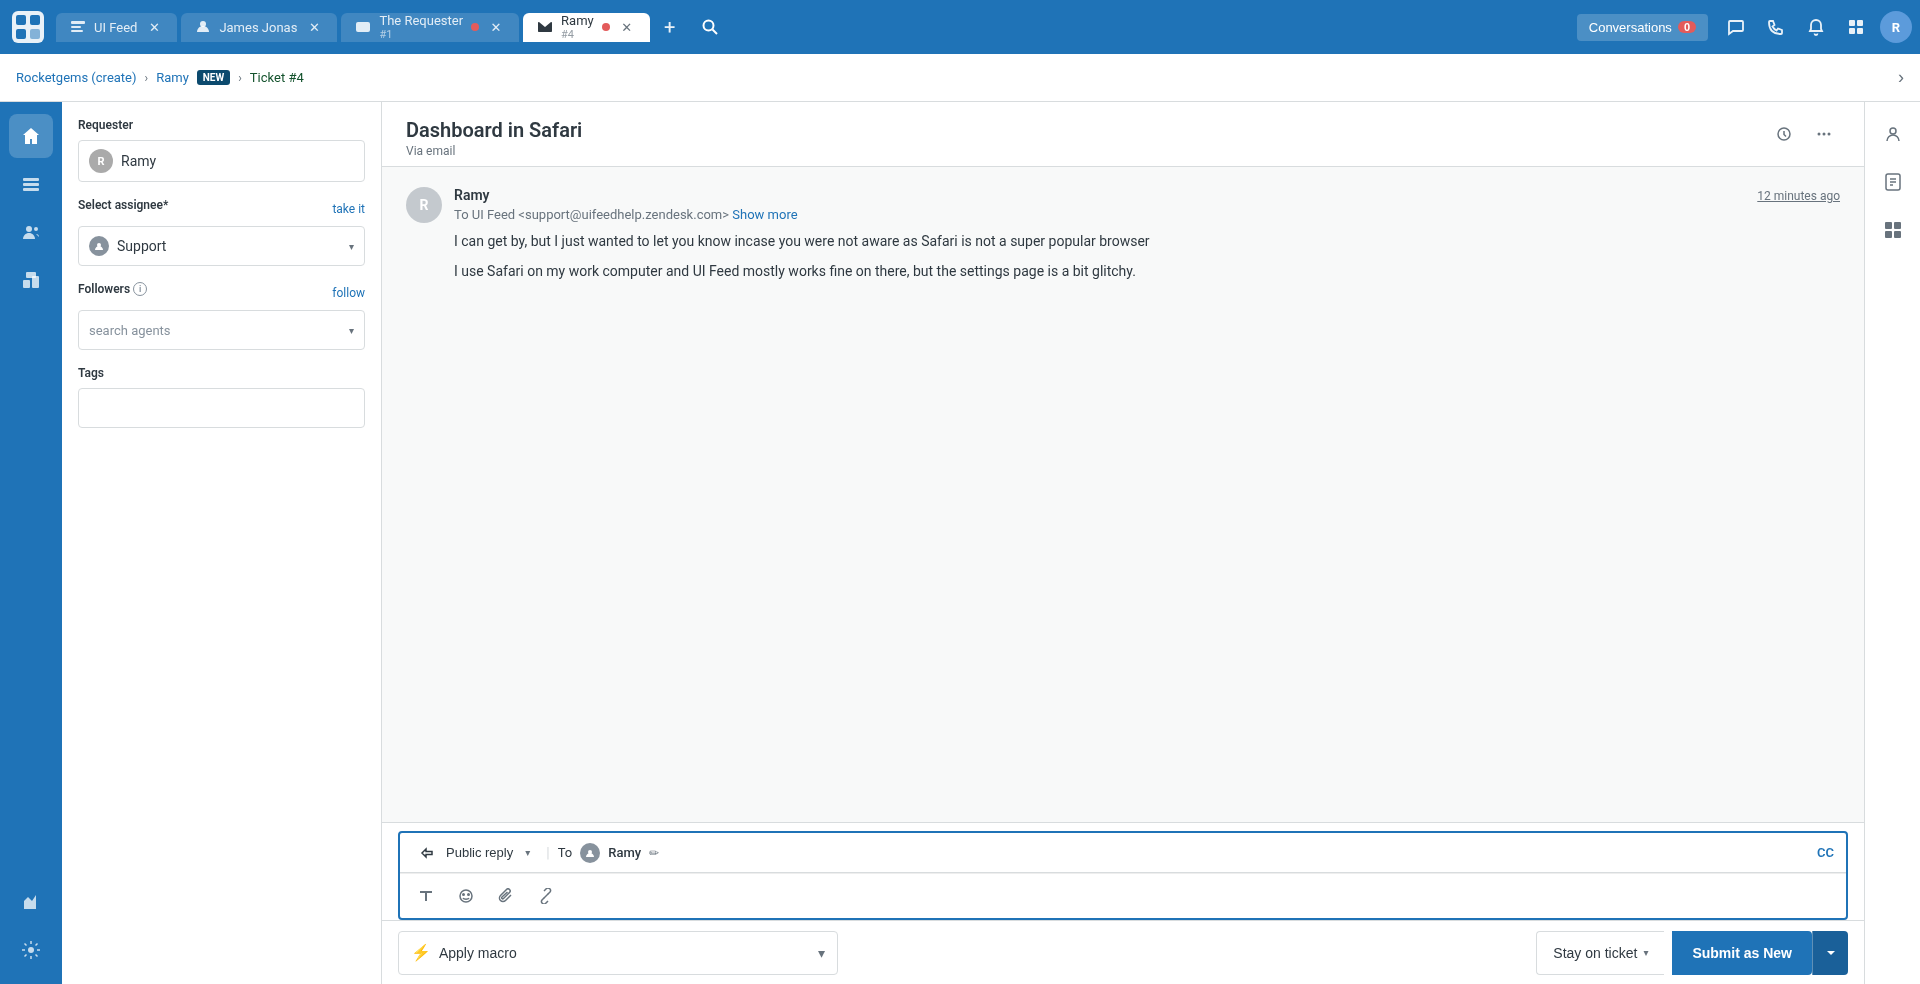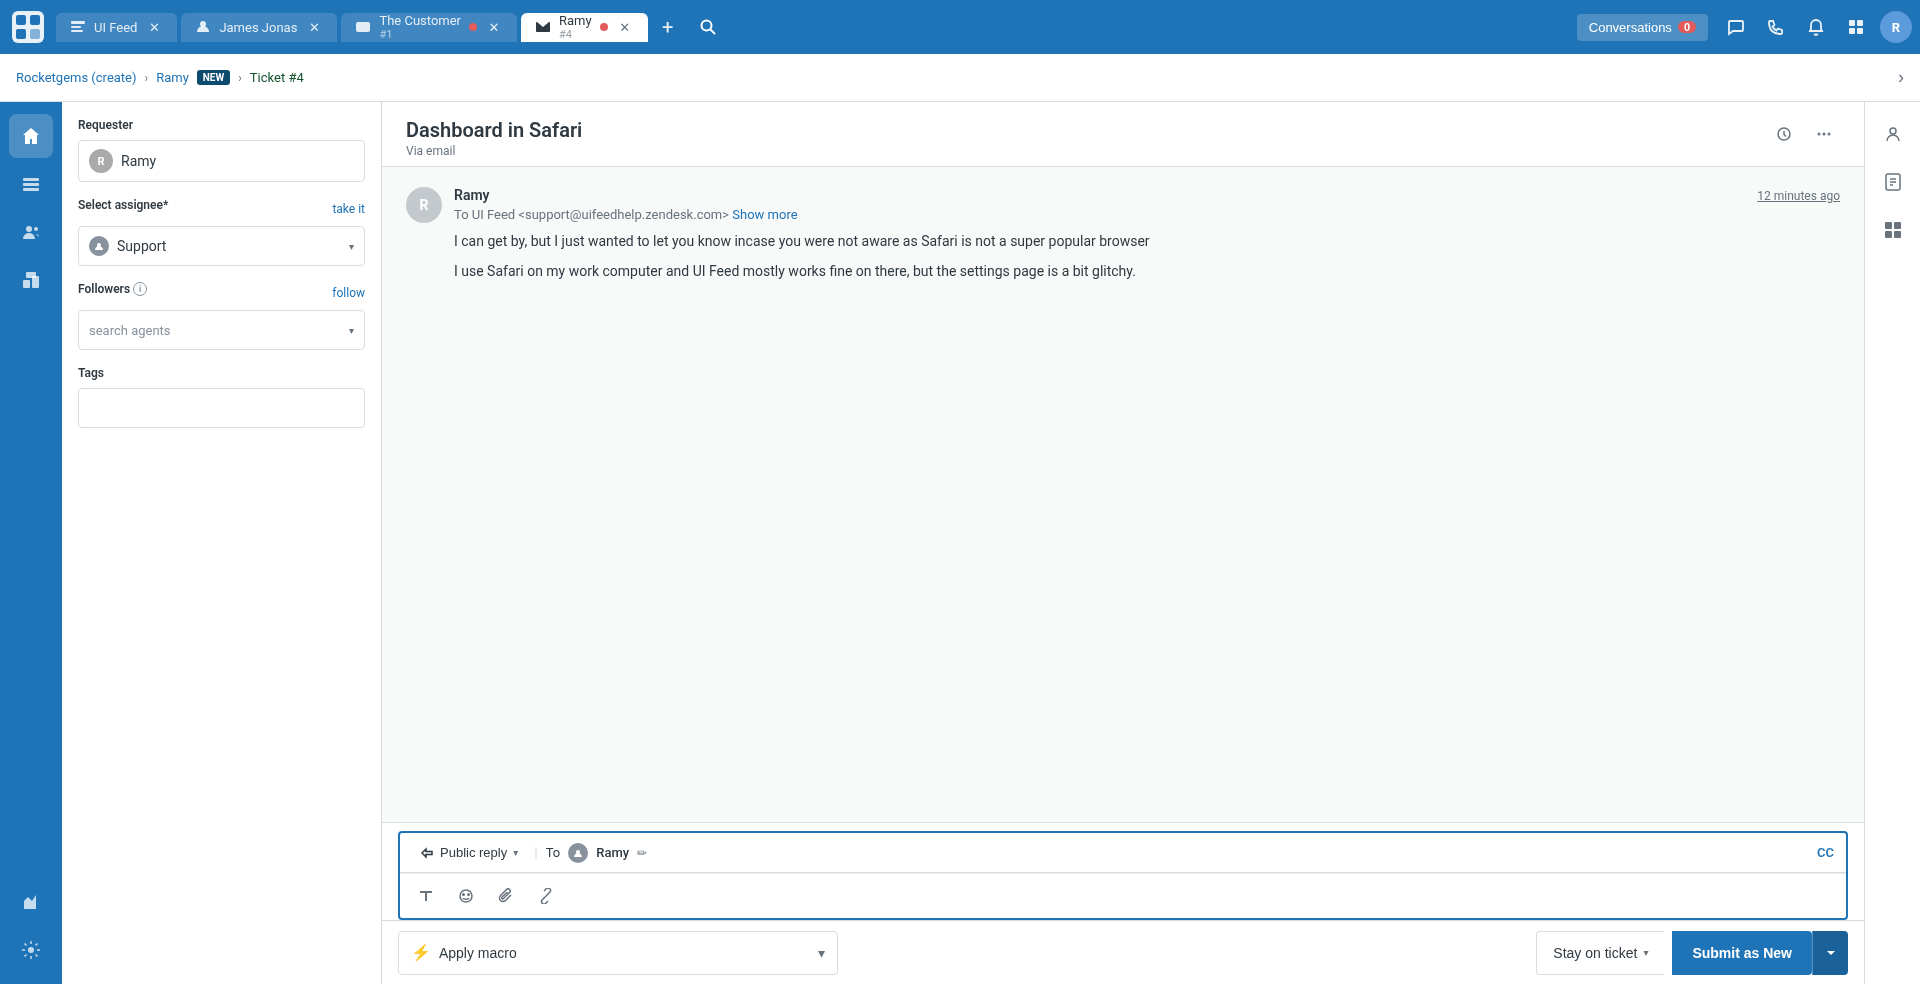--- a/index.html
+++ b/index.html
@@ -94,21 +94,21 @@
     .message-time { font-size: 12px; color: #68737d; text-decoration: underline; }
     .message-to { font-size: 13px; color: #68737d; margin-bottom: 8px; }
     .show-more { color: #1f73b7; cursor: pointer; font-size: 13px; }
     .message-text { font-size: 14px; color: #2f3941; line-height: 1.6; }
     .message-text p { margin-bottom: 8px; }
 
     
     .reply-area { border-top: 1px solid #d8dcde; background: #ffffff; }
     .reply-box { border: 2px solid #1f73b7; border-radius: 4px; margin: 8px 16px 0; }
     .reply-toolbar { display: flex; align-items: center; gap: 8px; padding: 8px 12px; border-bottom: 1px solid #d8dcde; }
-    .reply-type-btn { display: flex; align-items: center; gap: 6px; background: none; border: none; cursor: pointer; color: #2f3941; font-size: 13px; padding: 4px 8px; border-radius: 4px; }
+    .reply-type-btn { display: flex; align-items: center; gap: 12px; background: none; border: none; cursor: pointer; color: #2f3941; font-size: 13px; padding: 4px 8px; border-radius: 4px; }
     .reply-chevron { color: #68737d; font-size: 10px; }
     .reply-divider { color: #d8dcde; }
     .to-label { font-size: 13px; color: #2f3941; }
     .to-avatar { width: 20px; height: 20px; border-radius: 50%; background: #87929d; display: flex; align-items: center; justify-content: center; }
     .to-name { font-size: 13px; color: #2f3941; font-weight: 500; }
     .edit-icon { color: #68737d; font-size: 12px; cursor: pointer; }
     .cc-btn { margin-left: auto; color: #1f73b7; font-size: 13px; cursor: pointer; font-weight: 600; }
     .reply-content { padding: 12px; min-height: 80px; }
     .reply-text { font-size: 14px; color: #2f3941; line-height: 1.6; }
     .reply-cursor { display: inline-block; width: 2px; height: 16px; background: #2f3941; vertical-align: text-bottom; animation: blink 1s infinite; }
@@ -172,21 +172,21 @@
   </div>
 
   <div class="tab">
     <div class="tab-icon">
       <svg viewBox="0 0 16 16" fill="currentColor">
           <rect x="1" y="3" width="14" height="10" rx="2"></rect>
           <path d="M5 8h6M5 10h4"></path>
         </svg>
     </div>
     <div style="display:flex;flex-direction:column;flex:1;min-width:0;">
-      <span class="tab-label" style="line-height:1.2;">The Customer</span>
+      <span class="tab-label" style="line-height:1.2;">The Requester</span>
       <span class="tab-sub">#1</span>
     </div>
     <div class="tab-dot"></div>
     <div class="tab-close">✕</div>
   </div>
 
   <div class="tab active">
     <div class="tab-icon">
       <svg viewBox="0 0 16 16" fill="currentColor">
           <path d="M2 3h12c.6 0 1 .4 1 1v8c0 .6-.4 1-1 1H2c-.6 0-1-.4-1-1V4c0-.6.4-1 1-1zm0 0l6 5 6-5"></path>

